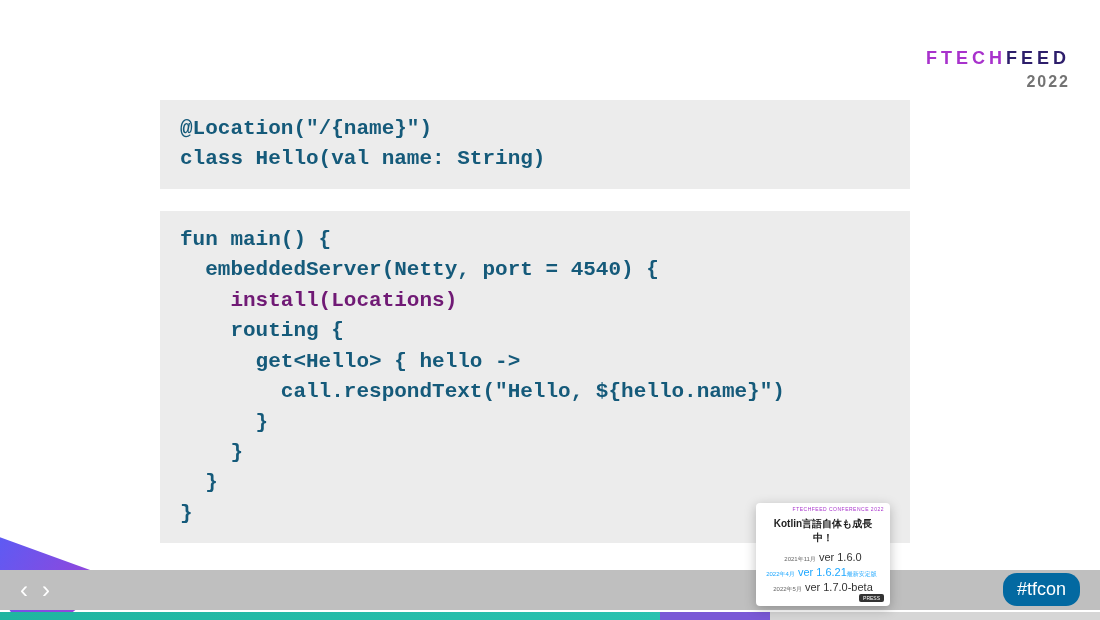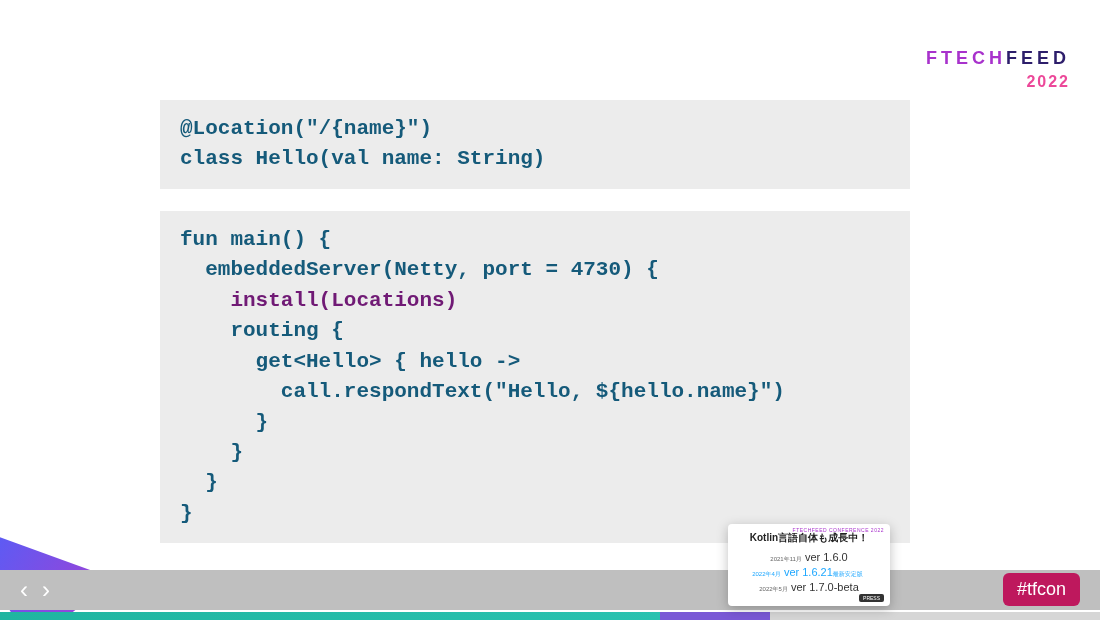--- a/index.html
+++ b/index.html
@@ -28,21 +28,21 @@
     }
     .brand-line1 .accent { color: #a832cc; }
     .brand-line2 {
       font-size: 18px;
       color: #2d1e6b;
       margin-top: 2px;
     }
     .brand-line2 .accent { color: #a832cc; }
     .brand-year {
       font-size: 16px;
-      color: #ec4899;
+      color: #737373;
       letter-spacing: 2px;
       margin-top: 4px;
     }
 
     
     .code-container {
       position: absolute;
       top: 100px;
       left: 160px;
       width: 750px;
@@ -98,48 +98,48 @@
     .nav-arrow {
       cursor: pointer;
       user-select: none;
     }
 
     
     .hashtag-badge {
       position: absolute;
       right: 20px;
       bottom: 14px;
-      background: #be185d;
+      background: #0369a1;
       color: #ffffff;
       padding: 6px 14px;
       font-size: 18px;
       font-weight: 500;
-      border-radius: 6px;
+      border-radius: 14px;
     }
 
     
     .player-icons {
       position: absolute;
       right: 28px;
       bottom: 18px;
       display: flex;
       gap: 14px;
       color: #8a8a8a;
     }
 
     
     .preview-card {
       position: absolute;
       right: 210px;
       bottom: 14px;
-      width: 162px;
+      width: 134px;
       background: #ffffff;
       box-shadow: 0 3px 12px rgba(0,0,0,0.25);
       border-radius: 4px;
-      padding: 1px 10px 10px;
+      padding: 8px 10px 10px;
       font-size: 9px;
       text-align: center;
       z-index: 5;
     }
     .preview-brand {
       position: absolute;
       top: 4px;
       right: 6px;
       font-size: 5px;
       color: #a832cc;
@@ -204,21 +204,21 @@
     <span class="accent">FTECH</span><span>FEED</span>
   </div>
   <div class="brand-year">2022</div>
 </div>
 
 <div class="code-container">
   <div class="code-block"><span>@Location("/{name}")</span>
 <span>class Hello(val name: String)</span></div>
 
   <div class="code-block"><span>fun main() {</span>
-<span>  embeddedServer(Netty, port = 4730) {</span>
+<span>  embeddedServer(Netty, port = 4540) {</span>
 <span class="highlight">    install(Locations)</span>
 <span>    routing {</span>
 <span>      get&lt;Hello&gt; { hello -&gt;</span>
 <span>        call.respondText("Hello, ${hello.name}")</span>
 <span>      }</span>
 <span>    }</span>
 <span>  }</span>
 <span>}</span></div>
 </div>
 

